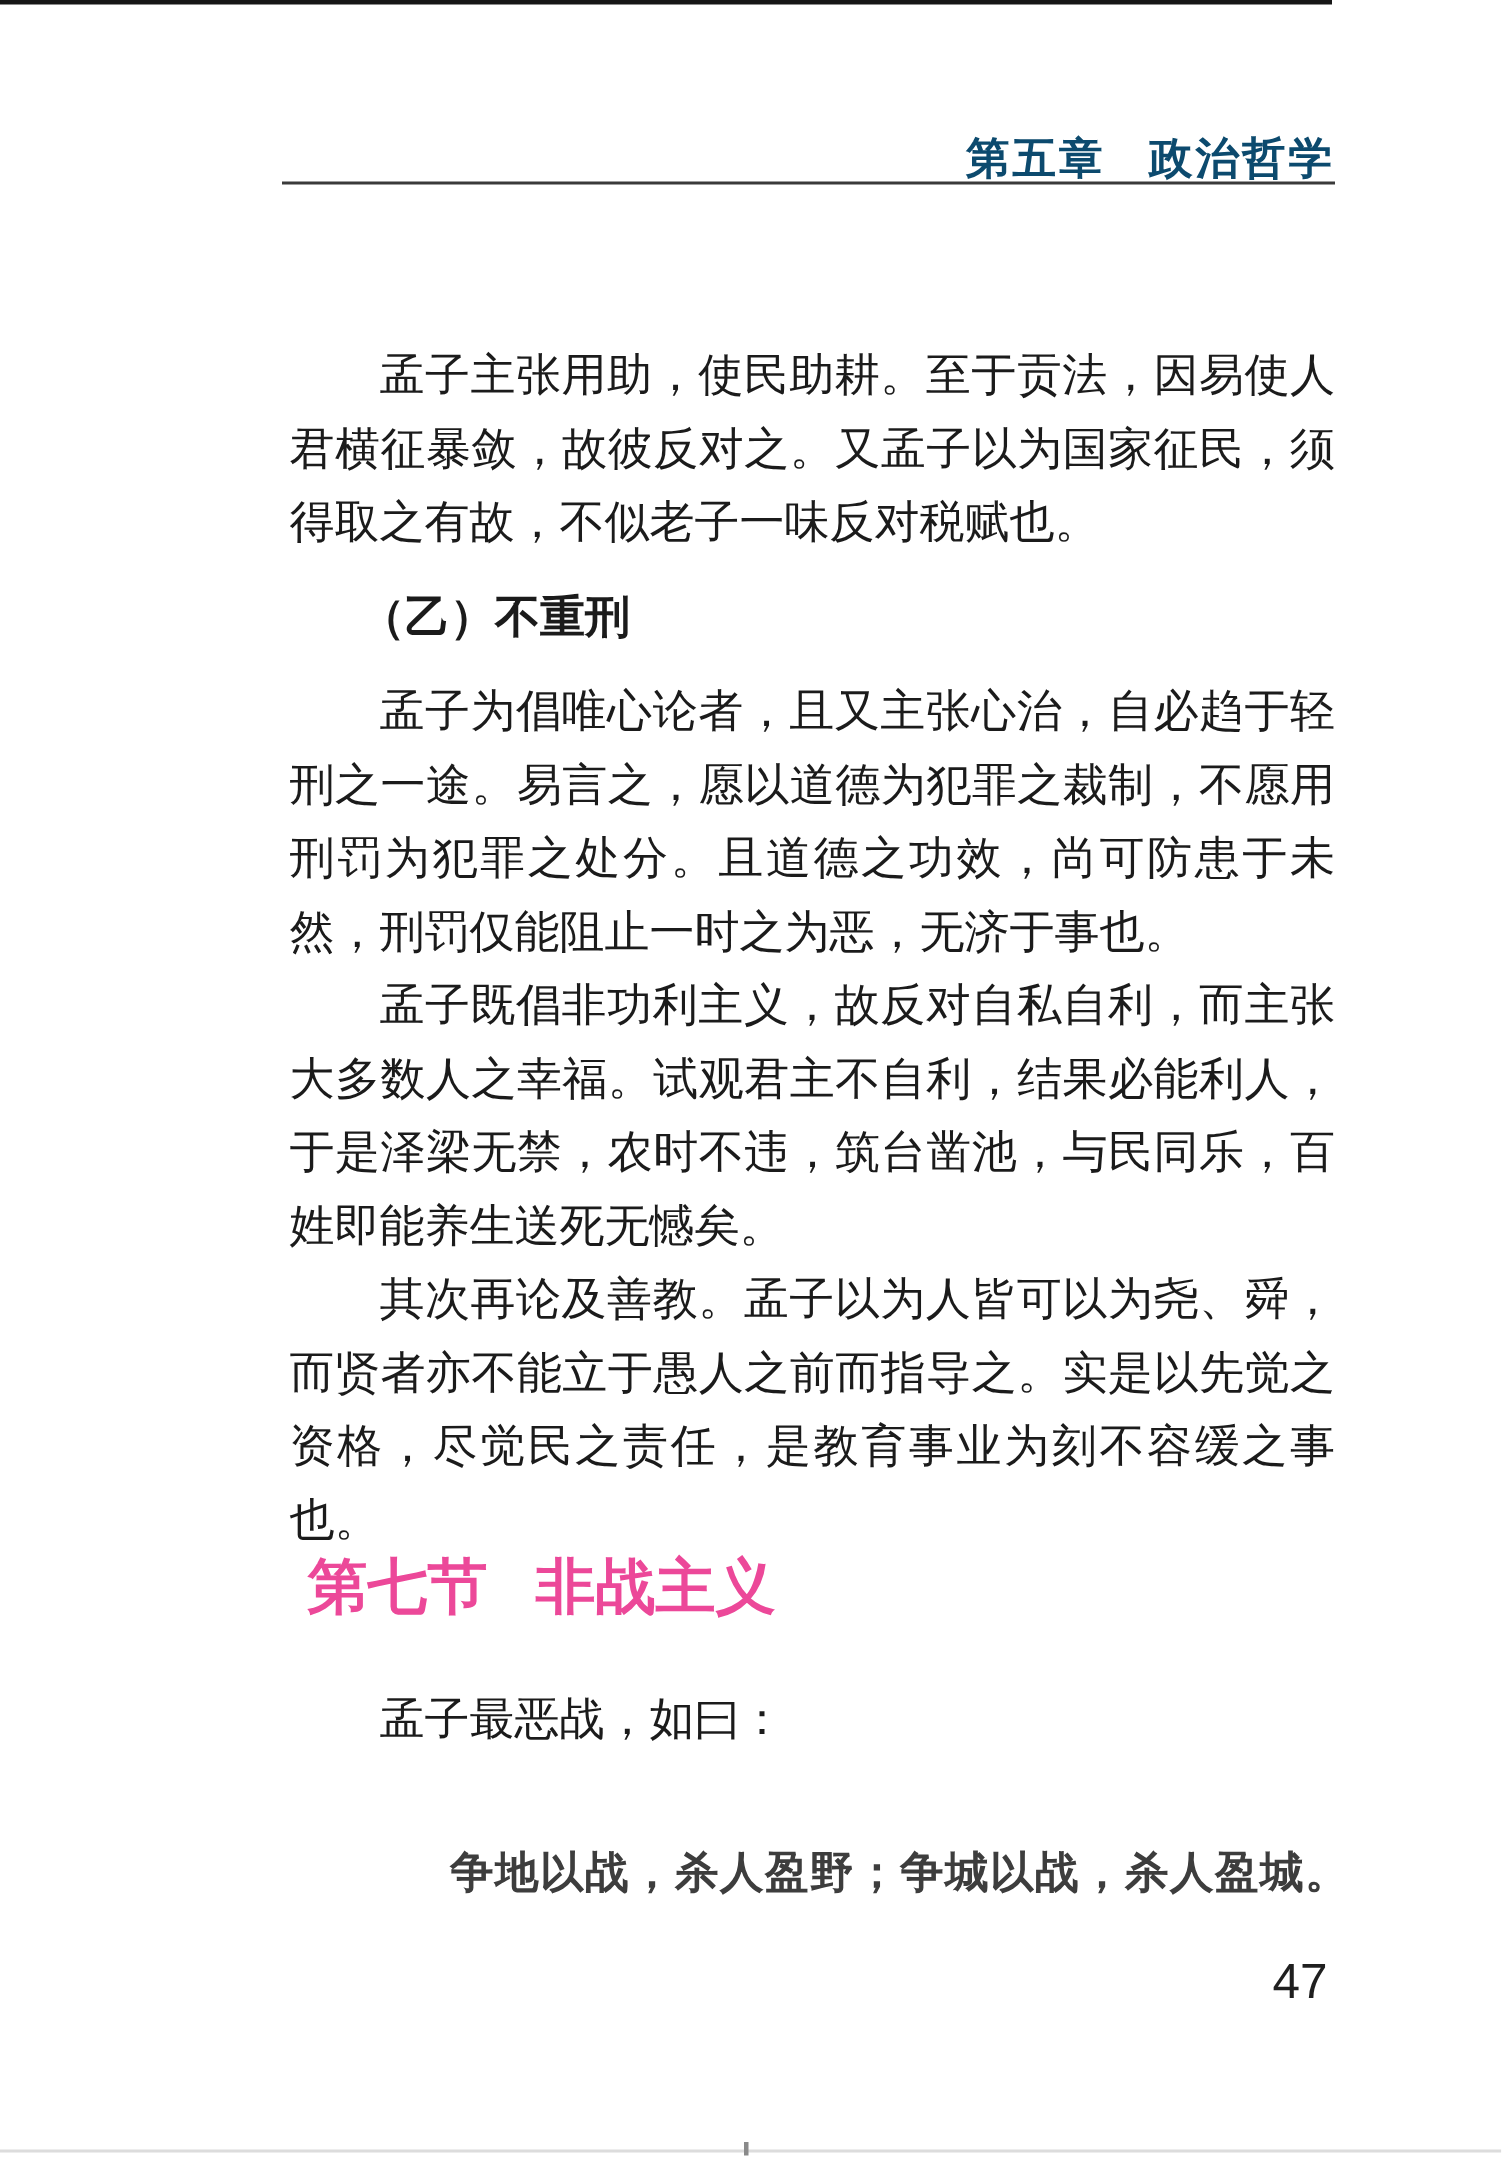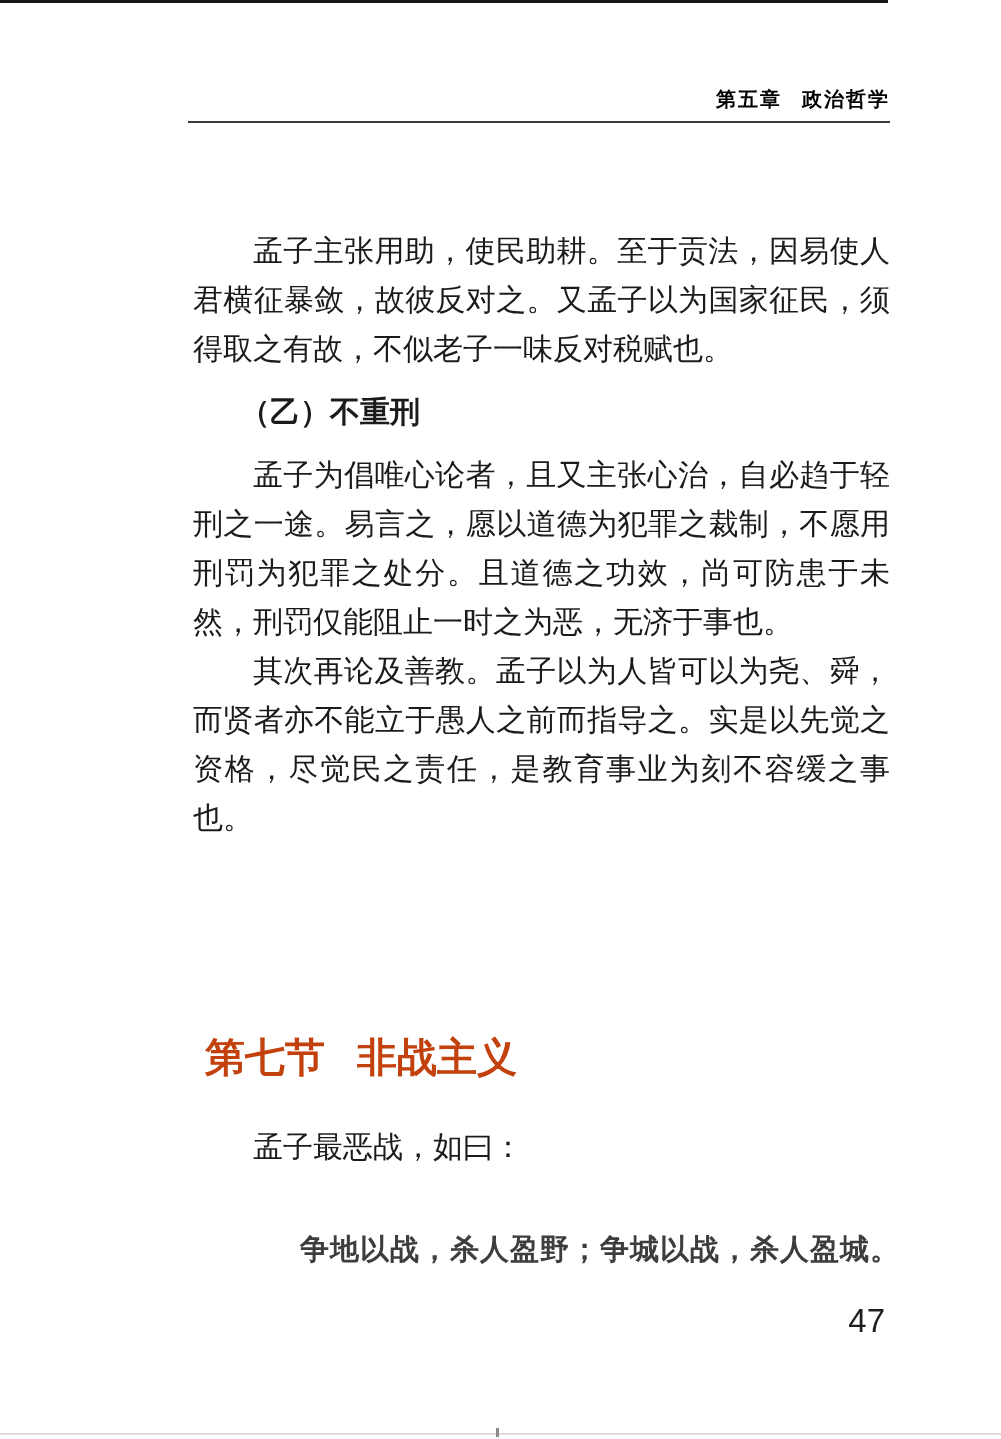--- a/index.html
+++ b/index.html
@@ -23,24 +23,24 @@
     width: 888px; height: 3px;
     background: #161616;
   }
   
   .running-head {
     position: absolute;
     top: 86px; left: 190px;
     width: 700px;
     text-align: right;
     font-family: "Liberation Sans", "DejaVu Sans", sans-serif;
-    font-size: 20px;
+    font-size: 29px;
     font-weight: 600;
     letter-spacing: 2px;
-    color: #000000;
+    color: #0c4a6e;
     white-space: nowrap;
   }
   .running-head .head-gap { display: inline-block; width: 1em; }
   .header-rule {
     position: absolute;
     top: 121px; left: 188px;
     width: 702px; height: 2px;
     background: #3a3a3a;
   }
   
@@ -59,21 +59,21 @@
     text-indent: 1.1em;
     font-weight: 700;
     text-align: left;
   }
   
   .section-heading {
     position: absolute;
     top: 1030px; left: 205px;
     font-size: 40px;
     font-weight: 700;
-    color: #c2410c;
+    color: #ec4899;
     white-space: nowrap;
   }
   .section-heading .sec-gap { display: inline-block; width: 0.8em; }
   
   .section-intro {
     position: absolute;
     top: 1122px; left: 193px;
     width: 697px;
     font-size: 30px;
     line-height: 49px;
@@ -127,20 +127,21 @@
   <div class="running-head">
     <span>第五章</span><span class="head-gap"></span><span>政治哲学</span>
   </div>
 
   <div class="header-rule"></div>
 
   <div class="body-text">
     <p>孟子主张用助，使民助耕。至于贡法，因易使人君横征暴敛，故彼反对之。又孟子以为国家征民，须得取之有故，不似老子一味反对税赋也。</p>
     <p class="subhead">（乙）不重刑</p>
     <p>孟子为倡唯心论者，且又主张心治，自必趋于轻刑之一途。易言之，愿以道德为犯罪之裁制，不愿用刑罚为犯罪之处分。且道德之功效，尚可防患于未然，刑罚仅能阻止一时之为恶，无济于事也。</p>
+    <p>孟子既倡非功利主义，故反对自私自利，而主张大多数人之幸福。试观君主不自利，结果必能利人，于是泽梁无禁，农时不违，筑台凿池，与民同乐，百姓即能养生送死无憾矣。</p>
     <p>其次再论及善教。孟子以为人皆可以为尧、舜，而贤者亦不能立于愚人之前而指导之。实是以先觉之资格，尽觉民之责任，是教育事业为刻不容缓之事也。</p>
   </div>
 
   <div class="section-heading">
     <span>第七节</span><span class="sec-gap"></span><span>非战主义</span>
   </div>
 
   <p class="section-intro">孟子最恶战，如曰：</p>
 
   <p class="block-quote">争地以战，杀人盈野；争城以战，杀人盈城。</p>

